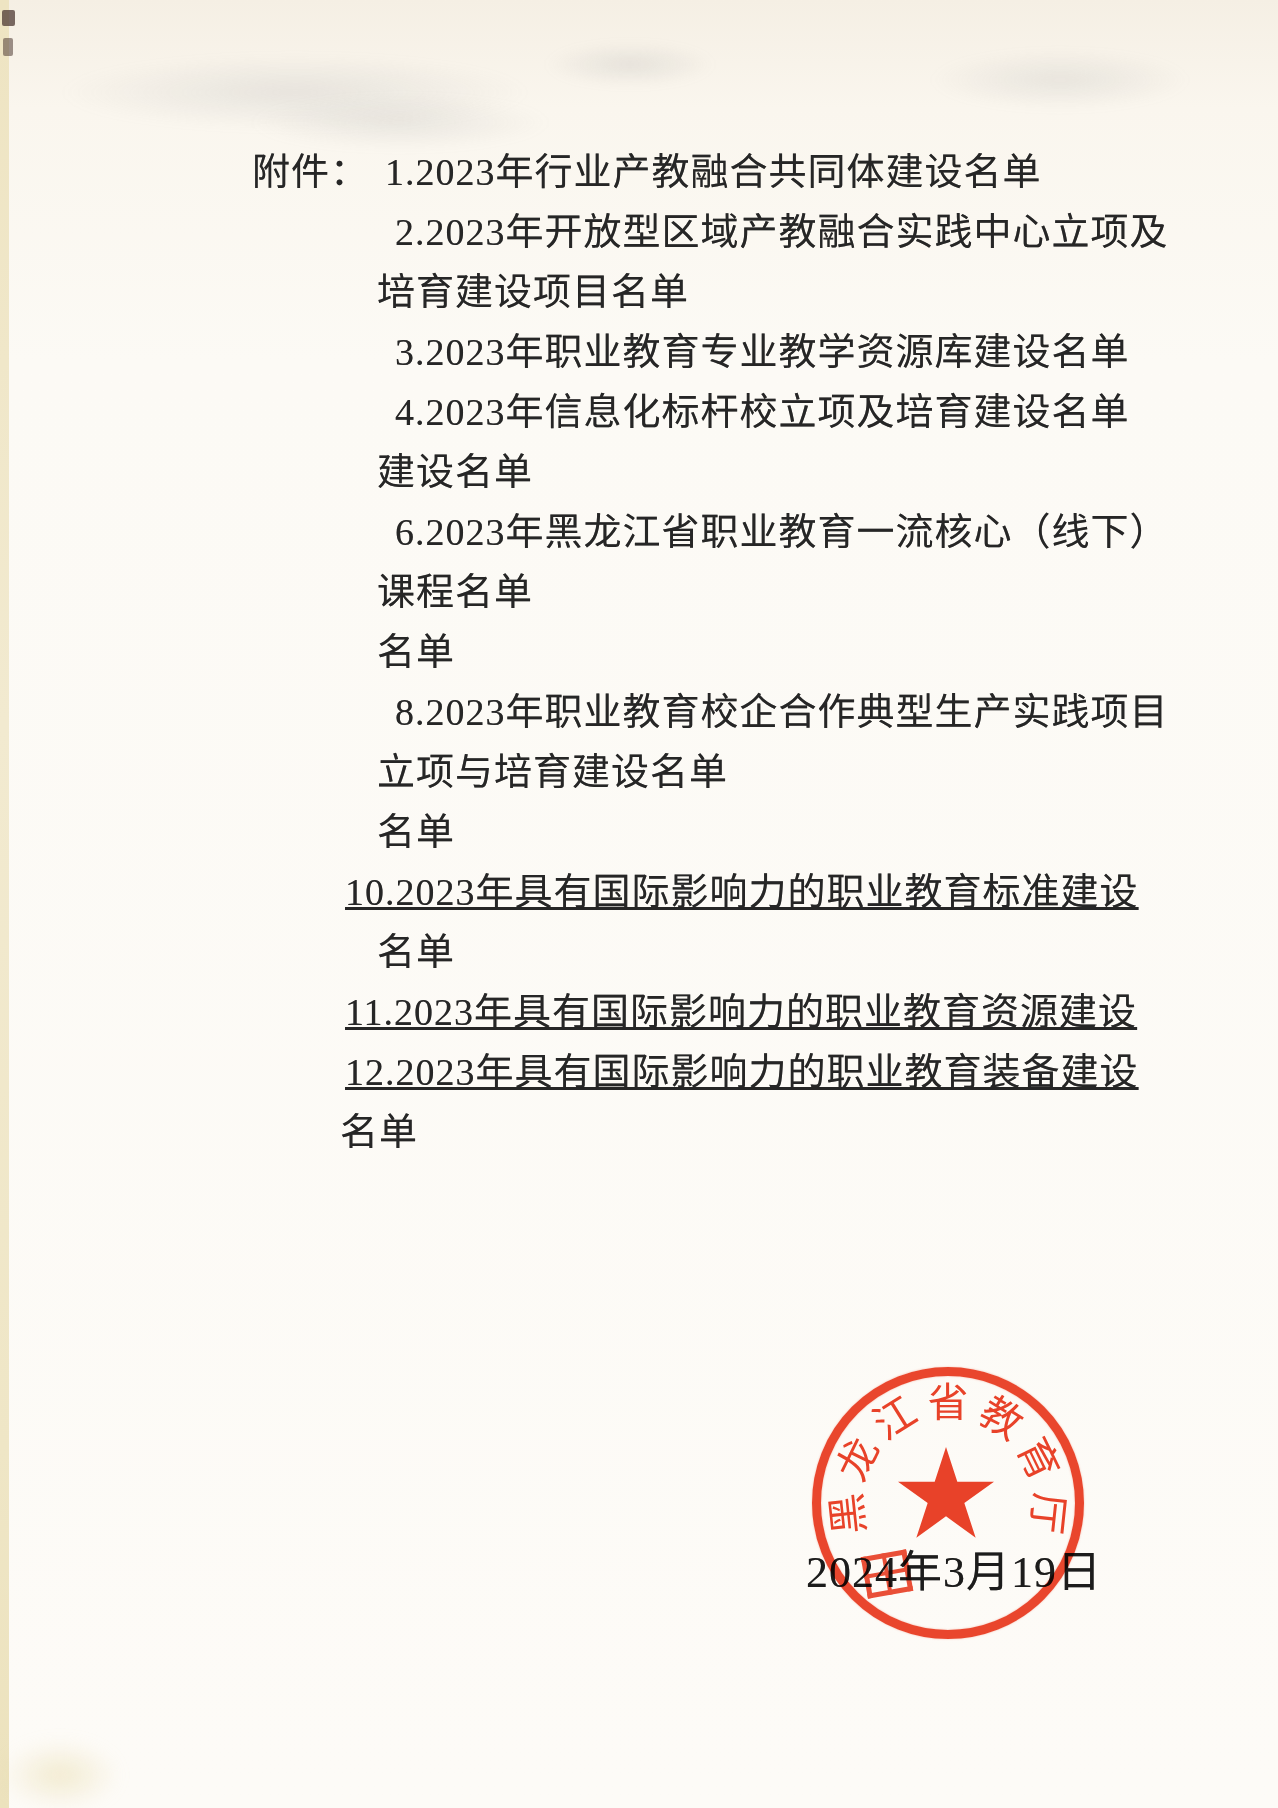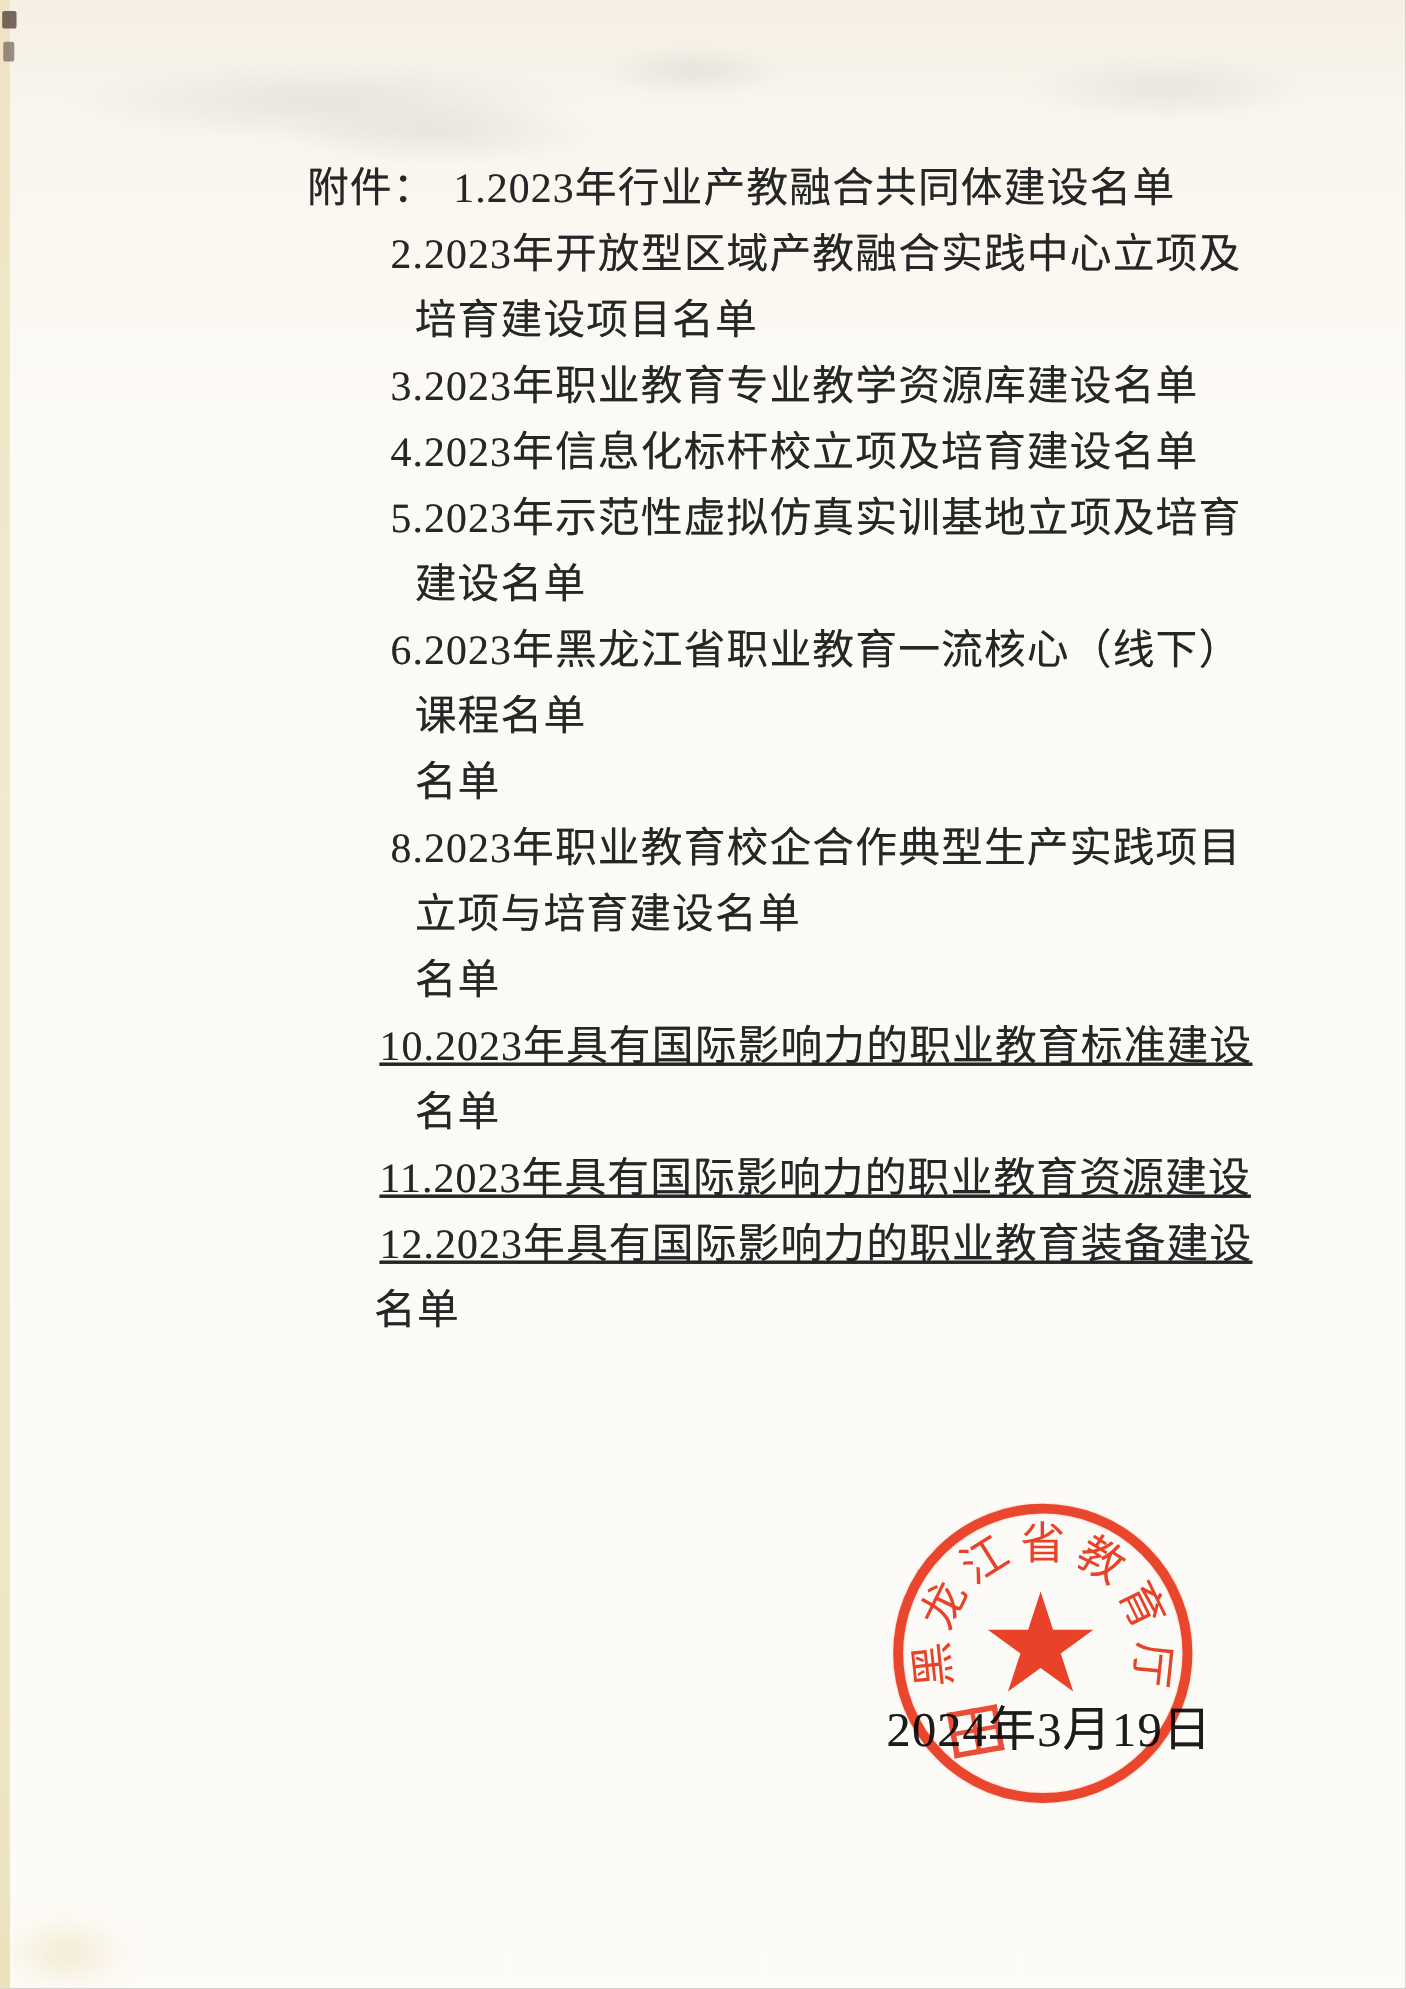--- a/index.html
+++ b/index.html
@@ -31,22 +31,22 @@
 
   
   .doc-text{
     position:absolute;left:0;top:142px;width:1278px;
     color:#262626;
     font-size:38px;line-height:60px;
     letter-spacing:1px;
     text-shadow:0 0 0.6px rgba(40,40,40,.55);
   }
   .row{white-space:nowrap;}
-  .row.first{padding-left:252px;margin-left:27px;}
-  .row.item{padding-left:355px;}
+  .row.first{padding-left:252px;}
+  .row.item{padding-left:355px;margin-left:40px;}
   .row.item2{padding-left:345px;text-decoration:underline;}
   .row.cont{padding-left:377px;}
   .row.cont-last{padding-left:340px;}
   .att-label{padding-right:16px;}
 
   
   .sig{position:absolute;color:#1c1c1c;z-index:3;mix-blend-mode:multiply;
        text-shadow:0 0 0.6px rgba(30,30,30,.6);white-space:nowrap;}
   .sig-org{left:816px;top:1472px;font-size:37px;letter-spacing:0.5px;}
   .sig-date{left:806px;top:1536px;font-size:44px;letter-spacing:1px;}
@@ -87,21 +87,20 @@
   <div class="smudge s5"></div>
 
   <div class="doc-text">
     <div class="row first">
       <span class="att-label">附件：</span><span>1.2023年行业产教融合共同体建设名单</span>
     </div>
     <div class="row item">2.2023年开放型区域产教融合实践中心立项及</div>
     <div class="row cont">培育建设项目名单</div>
     <div class="row item">3.2023年职业教育专业教学资源库建设名单</div>
     <div class="row item">4.2023年信息化标杆校立项及培育建设名单</div>
-    <div class="row item">5.2023年示范性虚拟仿真实训基地立项及培育</div>
     <div class="row cont">建设名单</div>
     <div class="row item">6.2023年黑龙江省职业教育一流核心（线下）</div>
     <div class="row cont">课程名单</div>
     <div class="row cont">名单</div>
     <div class="row item">8.2023年职业教育校企合作典型生产实践项目</div>
     <div class="row cont">立项与培育建设名单</div>
     <div class="row cont">名单</div>
     <div class="row item2">10.2023年具有国际影响力的职业教育标准建设</div>
     <div class="row cont">名单</div>
     <div class="row item2">11.2023年具有国际影响力的职业教育资源建设</div>

